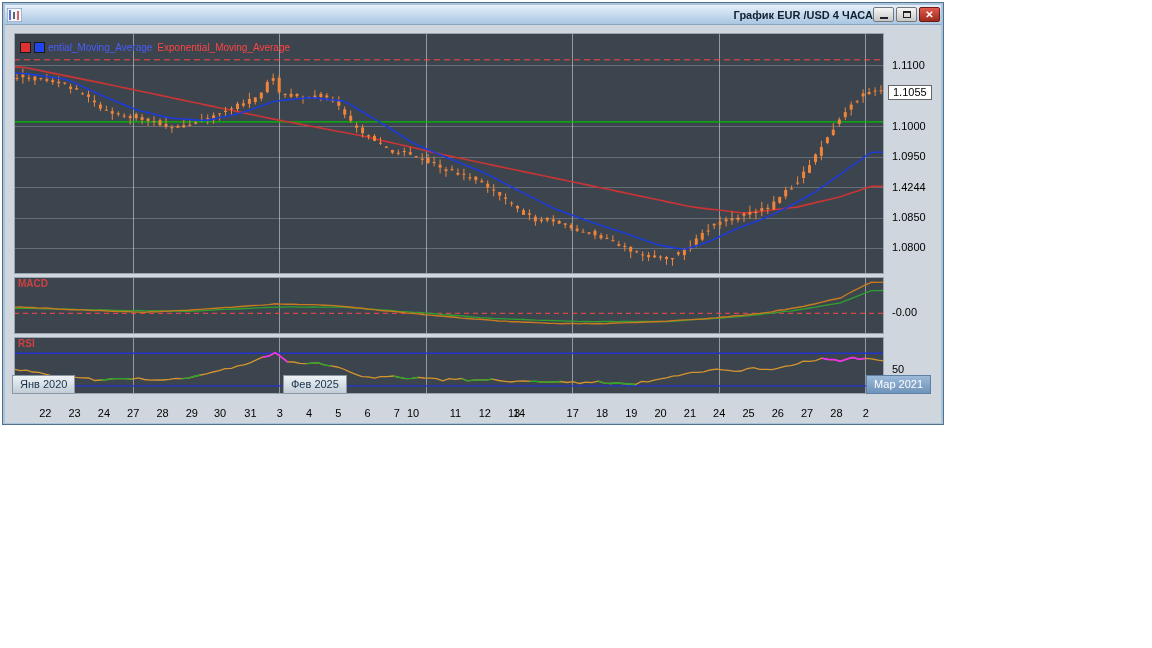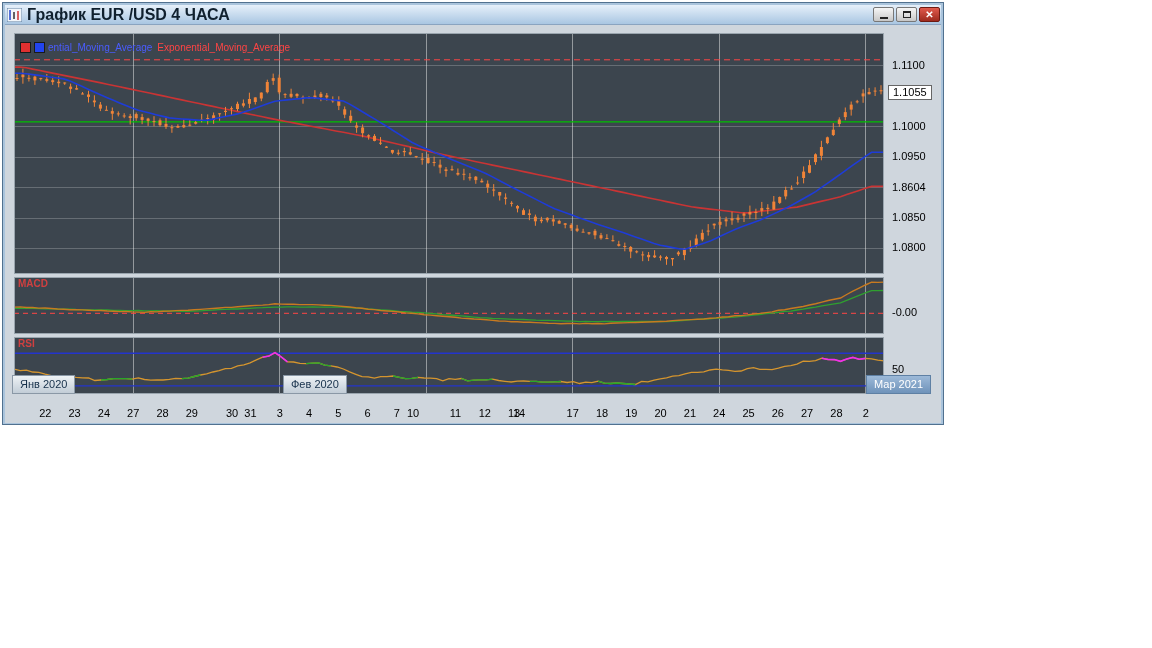--- a/index.html
+++ b/index.html
@@ -5,22 +5,22 @@
   html,body{margin:0;padding:0;}
   body{width:1152px;height:648px;background:#ffffff;position:relative;
        font-family:"Liberation Sans",sans-serif;overflow:hidden;}
 
   .window{position:absolute;left:2px;top:2px;width:942px;height:423px;
           border:1px solid #51718f;background:#aac4dc;padding:2px;box-sizing:border-box;}
   .titlebar{height:19px;display:flex;align-items:center;
             background:linear-gradient(#e6f0fa,#a9c6e2);
             border-bottom:1px solid #8aa4c0;}
   .title-icon{width:15px;height:14px;margin-left:2px;display:inline-block;}
-  .title-text{flex:1;font-size:16px;font-weight:bold;color:#10202e;padding-left:5px;
-              white-space:nowrap;overflow:hidden;}
+  .title-text{flex:1;font-size:11px;font-weight:bold;color:#10202e;padding-left:5px;
+              white-space:nowrap;overflow:hidden;text-align:right;}
   .win-buttons{display:flex;gap:2px;margin-right:1px;}
   .win-btn{width:21px;height:15px;background:linear-gradient(#f6f6f6,#c7c7c7);
            border:1px solid #777;border-radius:2px;display:flex;align-items:center;
            justify-content:center;padding:0;box-sizing:border-box;cursor:default;}
   .glyph-min{width:8px;height:2px;background:#222;margin-top:7px;}
   .glyph-max{width:8px;height:7px;border:1px solid #222;border-top-width:2px;box-sizing:border-box;}
   .win-btn.close{background:linear-gradient(#e05a4c,#9e2a1e);border-color:#6d1a12;}
   .glyph-close{color:#fff;font-size:10px;font-weight:bold;line-height:13px;}
 
   .client{position:relative;width:936px;height:398px;background:#cfd6dd;overflow:hidden;}
@@ -447,35 +447,35 @@
           <rect x="0.5" y="0.5" width="869" height="56" fill="none" stroke="#9aa5ae" stroke-width="1"></rect>
         </svg>
       <span class="pane-label">RSI</span>
     </div>
 
     <div class="axis-strip" id="axis-strip">
       <div class="current-price" id="current-price" style="top: 60.25px;">1.1055</div>
     <span class="price-label" style="top: 33.8636px;">1.1100</span>
         <span class="price-label" style="top: 94.7222px;">1.1000</span>
         <span class="price-label" style="top: 125.152px;">1.0950</span>
-        <span class="price-label" style="top: 155.581px;">1.8604</span>
+        <span class="price-label" style="top: 155.581px;">1.4244</span>
         <span class="price-label" style="top: 186.01px;">1.0850</span>
         <span class="price-label" style="top: 216.439px;">1.0800</span>
         <span class="price-label" style="top: 281.273px;">-0.00</span>
         <span class="price-label" style="top: 337.571px;">50</span>
       </div>
 
     <div class="xaxis" id="xaxis">
         <span class="xtick" style="left: 28.32px;">22</span>
         <span class="xtick" style="left: 57.6204px;">23</span>
         <span class="xtick" style="left: 86.9207px;">24</span>
         <span class="xtick" style="left: 116.221px;">27</span>
         <span class="xtick" style="left: 145.521px;">28</span>
         <span class="xtick" style="left: 174.822px;">29</span>
-        <span class="xtick" style="left: 215px;">30</span>
+        <span class="xtick" style="left: 203px;">30</span>
         <span class="xtick" style="left: 233.422px;">31</span>
         <span class="xtick" style="left: 262.723px;">3</span>
         <span class="xtick" style="left: 292.023px;">4</span>
         <span class="xtick" style="left: 321.324px;">5</span>
         <span class="xtick" style="left: 350.624px;">6</span>
         <span class="xtick" style="left: 379.924px;">7</span>
         <span class="xtick" style="left: 396px;">10</span>
         <span class="xtick" style="left: 438.525px;">11</span>
         <span class="xtick" style="left: 467.825px;">12</span>
         <span class="xtick" style="left: 497.126px;">13</span>
@@ -487,16 +487,16 @@
         <span class="xtick" style="left: 672.928px;">21</span>
         <span class="xtick" style="left: 702.228px;">24</span>
         <span class="xtick" style="left: 731.529px;">25</span>
         <span class="xtick" style="left: 760.829px;">26</span>
         <span class="xtick" style="left: 790.129px;">27</span>
         <span class="xtick" style="left: 819.43px;">28</span>
         <span class="xtick" style="left: 848.73px;">2</span>
       </div>
 
     <div class="month-box" id="month-jan">Янв 2020</div>
-    <div class="month-box" id="month-feb">Фев 2020</div>
+    <div class="month-box" id="month-feb">Фев 2025</div>
     <div class="month-box mar" id="month-mar">Мар 2021</div>
   </div>
 </div>
 
 </body></html>

